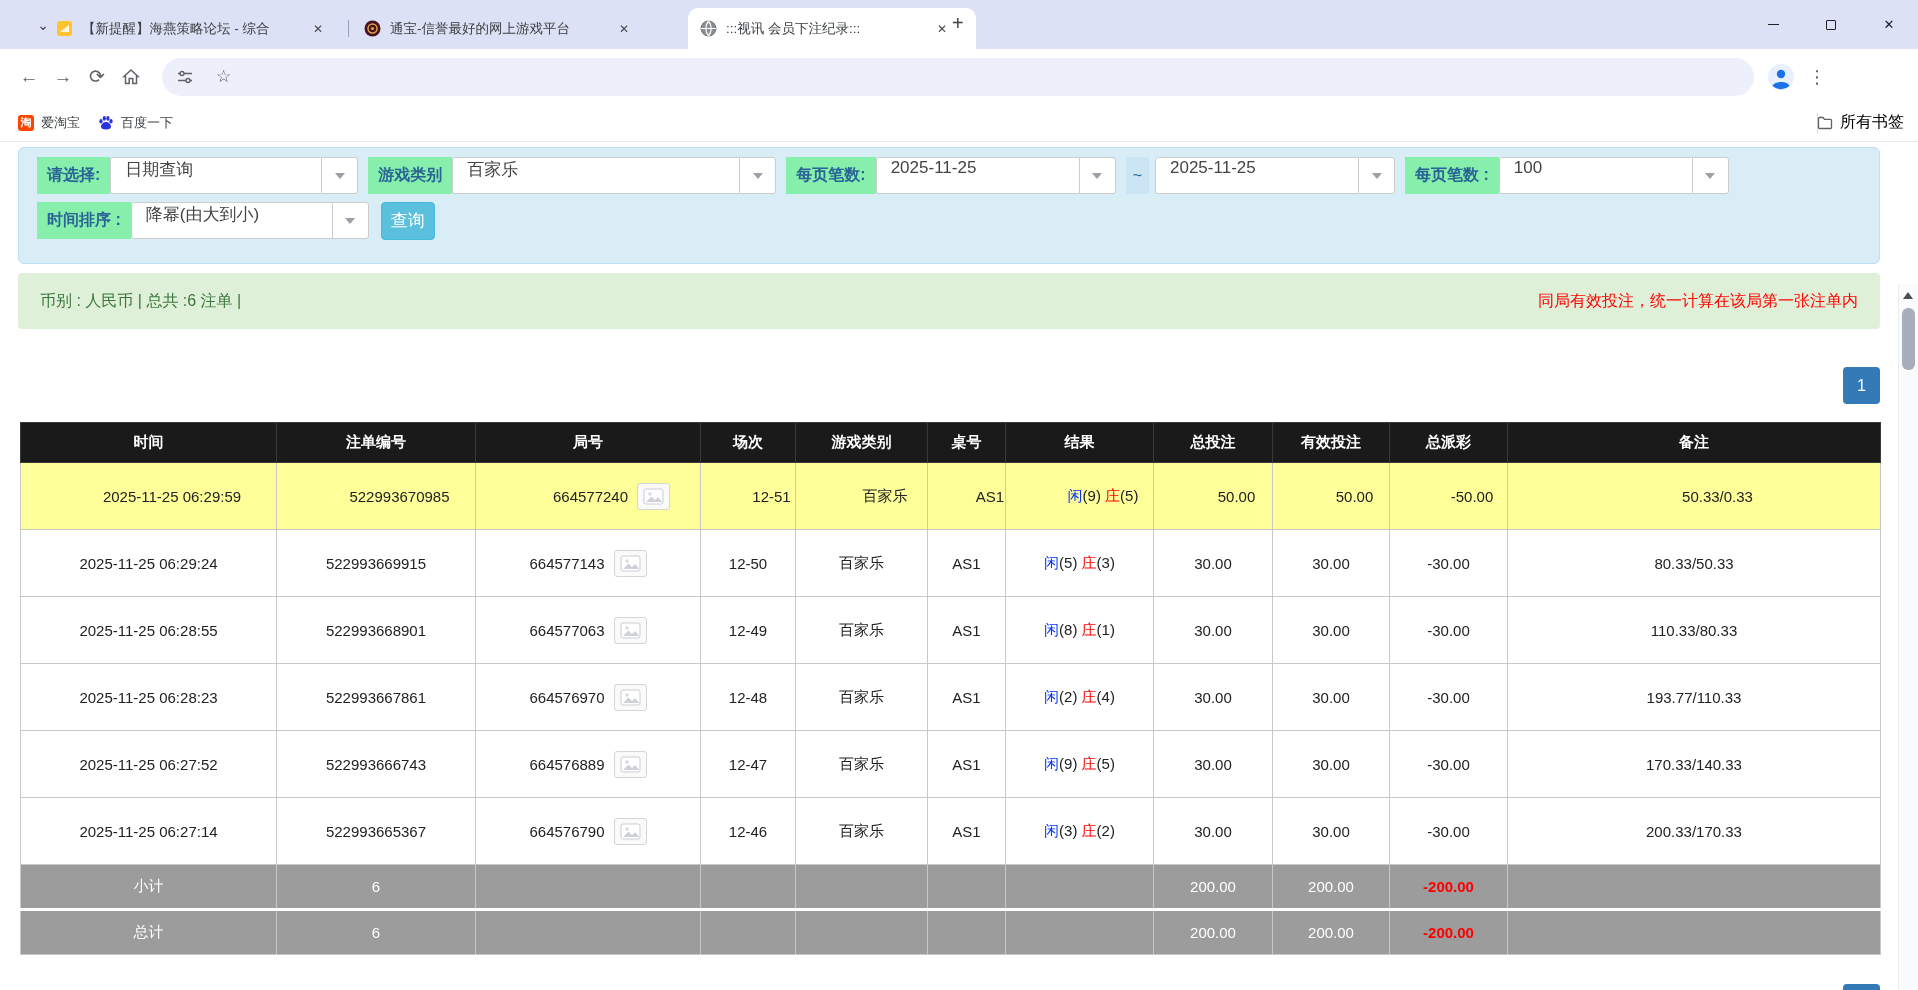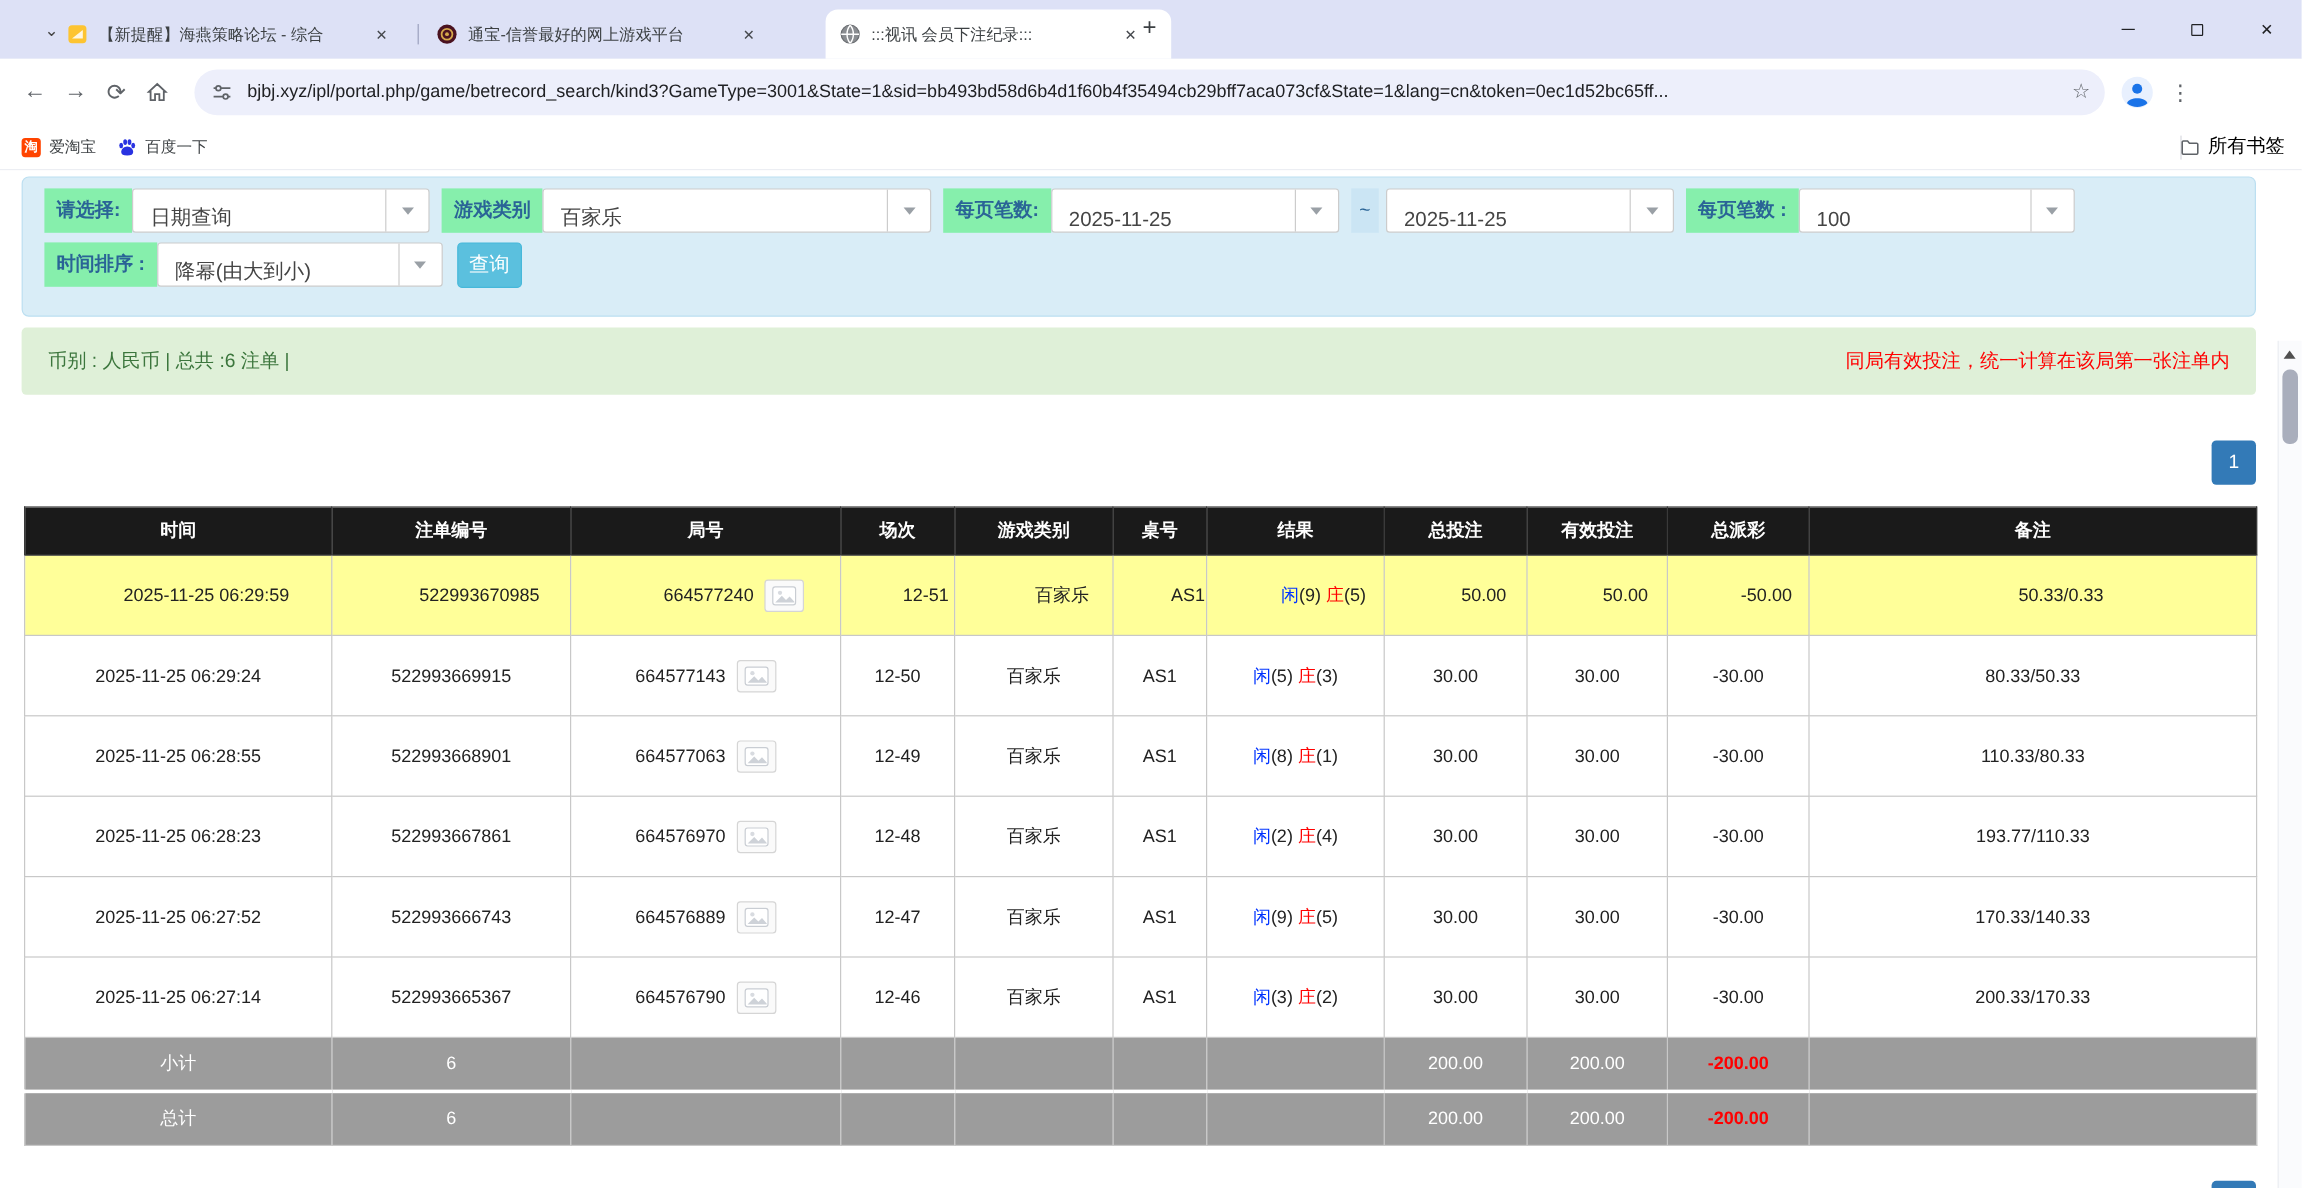--- a/index.html
+++ b/index.html
@@ -52,21 +52,21 @@
 
   
   .content { position:absolute; top:142px; left:0; width:1918px; height:848px; background:#fff; }
 
   .filter-panel { position:absolute; left:18px; top:5px; width:1862px; height:117px;
     background:#d9edf7; border:1px solid #bcdff1; border-radius:6px; padding:9px 0 0 18px; }
   .frow { display:flex; align-items:center; height:37px; margin-bottom:8px; }
   .flabel { background:#86efac; color:#2a6496; font-weight:bold; font-size:16px; height:37px;
     display:flex; align-items:center; padding:0 10px; white-space:nowrap; }
   .fselect { background:#fff; border:1px solid #ccc; border-radius:3px; height:37px; display:flex;
-    align-items:flex-end; cursor:pointer; }
+    align-items:flex-start; cursor:pointer; }
   .fselect .val { font-size:17px; color:#444; padding:0 14px; flex:1 1 auto; white-space:nowrap; }
   .fselect .caretbox { width:36px; height:100%; border-left:1px solid #ccc; display:flex;
     align-items:center; justify-content:center; }
   .caret { width:0; height:0; border-left:5px solid transparent; border-right:5px solid transparent;
     border-top:6px solid #9aa0a6; }
   .tilde { background:#cbe5f4; color:#2a6496; font-size:16px; height:37px; display:flex;
     align-items:center; padding:0 7px; margin:0 6px 0 10px; }
   .gap { width:10px; }
   .btn-search { background:#5bc0de; border:1px solid #46b8da; color:#fff; font-size:17px;
     border-radius:4px; height:38px; padding:0 9px; margin-left:12px; cursor:pointer; }
@@ -180,21 +180,20 @@
   </div>
   <div class="omnibox">
     <span class="siteinfo">
       <svg width="18" height="18" viewBox="0 0 18 18">
           <circle cx="6" cy="5.5" r="2" fill="none" stroke="#5f6368" stroke-width="1.4"></circle>
           <path d="M8 5.5 H16 M2 5.5 H4" stroke="#5f6368" stroke-width="1.4"></path>
           <circle cx="12" cy="12.5" r="2" fill="none" stroke="#5f6368" stroke-width="1.4"></circle>
           <path d="M2 12.5 H10 M14 12.5 H16" stroke="#5f6368" stroke-width="1.4"></path>
         </svg>
     </span>
-    <span class="url">bjbj.xyz/ipl/portal.php/game/betrecord_search/kind3?GameType=3001&amp;State=1&amp;sid=bb493bd58d6b4d1f60b4f35494cb29bff7aca073cf&amp;State=1&amp;lang=cn&amp;token=0ec1d52bc65ff...</span>
     <span class="star">☆</span>
   </div>
   <div class="avatarbtn">
     <svg width="28" height="28" viewBox="0 0 28 28">
         <circle cx="14" cy="14" r="13" fill="#e8f0fe"></circle>
         <circle cx="14" cy="11" r="4.2" fill="#1a73e8"></circle>
         <path d="M5.5 23 C7 17.5 21 17.5 22.5 23 A13 13 0 0 1 5.5 23 Z" fill="#1a73e8"></path>
       </svg>
   </div>
   <div class="menudots">⋮</div>

